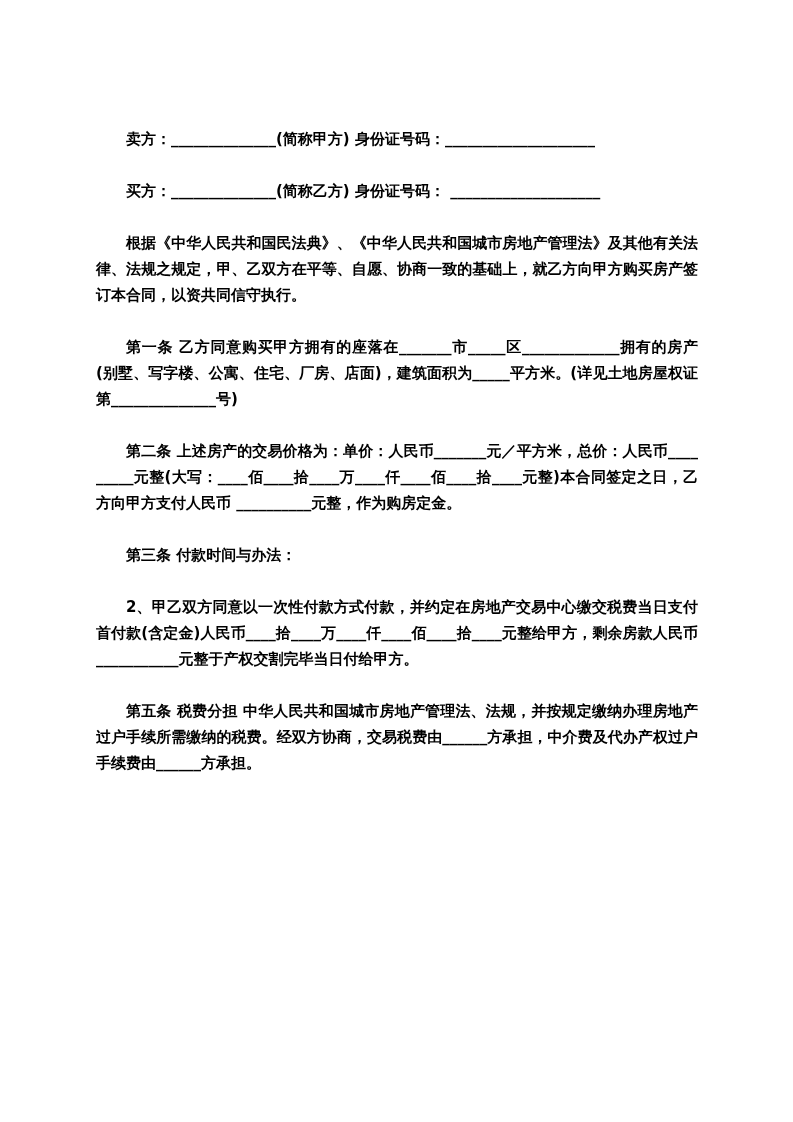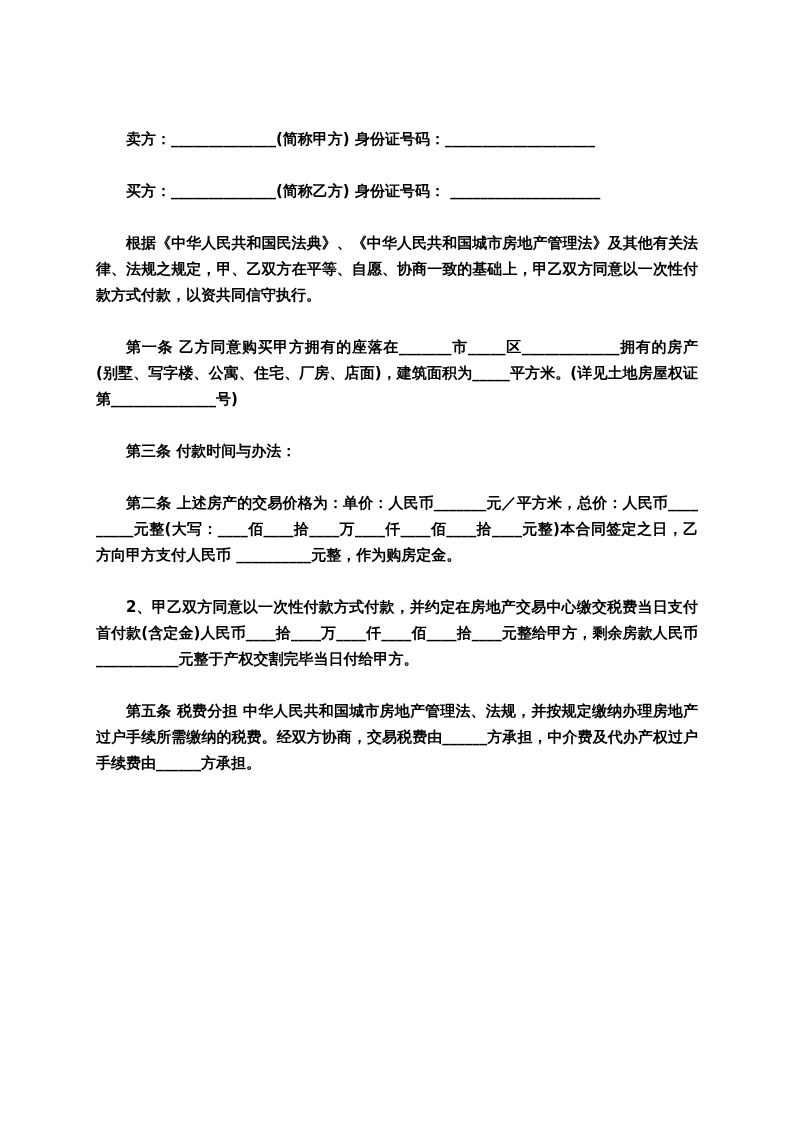--- a/index.html
+++ b/index.html
@@ -31,19 +31,19 @@
     word-break: break-all;
     overflow-wrap: break-word;
   }
 </style>
 </head>
 <body>
 
 <div class="page">
   <p>卖方：______________(简称甲方) 身份证号码：____________________</p>
   <p>买方：______________(简称乙方) 身份证号码： ____________________</p>
-  <p>根据《中华人民共和国民法典》、《中华人民共和国城市房地产管理法》及其他有关法律、法规之规定，甲、乙双方在平等、自愿、协商一致的基础上，甲乙双方同意以一次性付款方式付款，以资共同信守执行。</p>
+  <p>根据《中华人民共和国民法典》、《中华人民共和国城市房地产管理法》及其他有关法律、法规之规定，甲、乙双方在平等、自愿、协商一致的基础上，就乙方向甲方购买房产签订本合同，以资共同信守执行。</p>
   <p>第一条 乙方同意购买甲方拥有的座落在_______市_____区_____________拥有的房产(别墅、写字楼、公寓、住宅、厂房、店面)，建筑面积为_____平方米。(详见土地房屋权证第______________号)</p>
+  <p>第二条 上述房产的交易价格为：单价：人民币_______元／平方米，总价：人民币_________元整(大写：____佰____拾____万____仟____佰____拾____元整)本合同签定之日，乙方向甲方支付人民币 __________元整，作为购房定金。</p>
   <p>第三条 付款时间与办法：</p>
-  <p>第二条 上述房产的交易价格为：单价：人民币_______元／平方米，总价：人民币_________元整(大写：____佰____拾____万____仟____佰____拾____元整)本合同签定之日，乙方向甲方支付人民币 __________元整，作为购房定金。</p>
   <p>2、甲乙双方同意以一次性付款方式付款，并约定在房地产交易中心缴交税费当日支付首付款(含定金)人民币____拾____万____仟____佰____拾____元整给甲方，剩余房款人民币___________元整于产权交割完毕当日付给甲方。</p>
   <p>第五条 税费分担 中华人民共和国城市房地产管理法、法规，并按规定缴纳办理房地产过户手续所需缴纳的税费。经双方协商，交易税费由______方承担，中介费及代办产权过户手续费由______方承担。</p>
 </div>
 
 </body></html>

